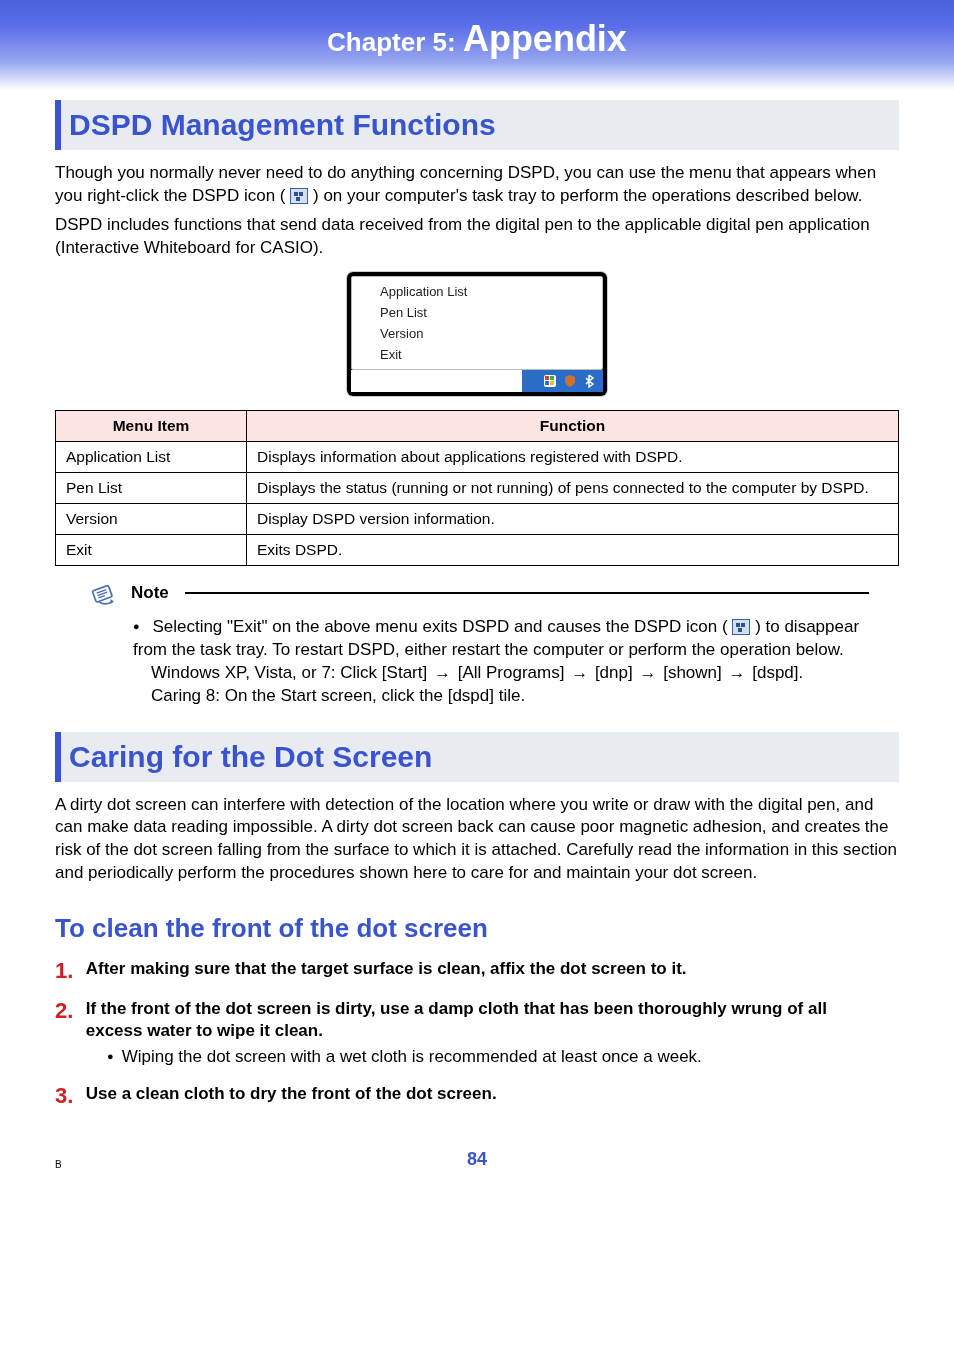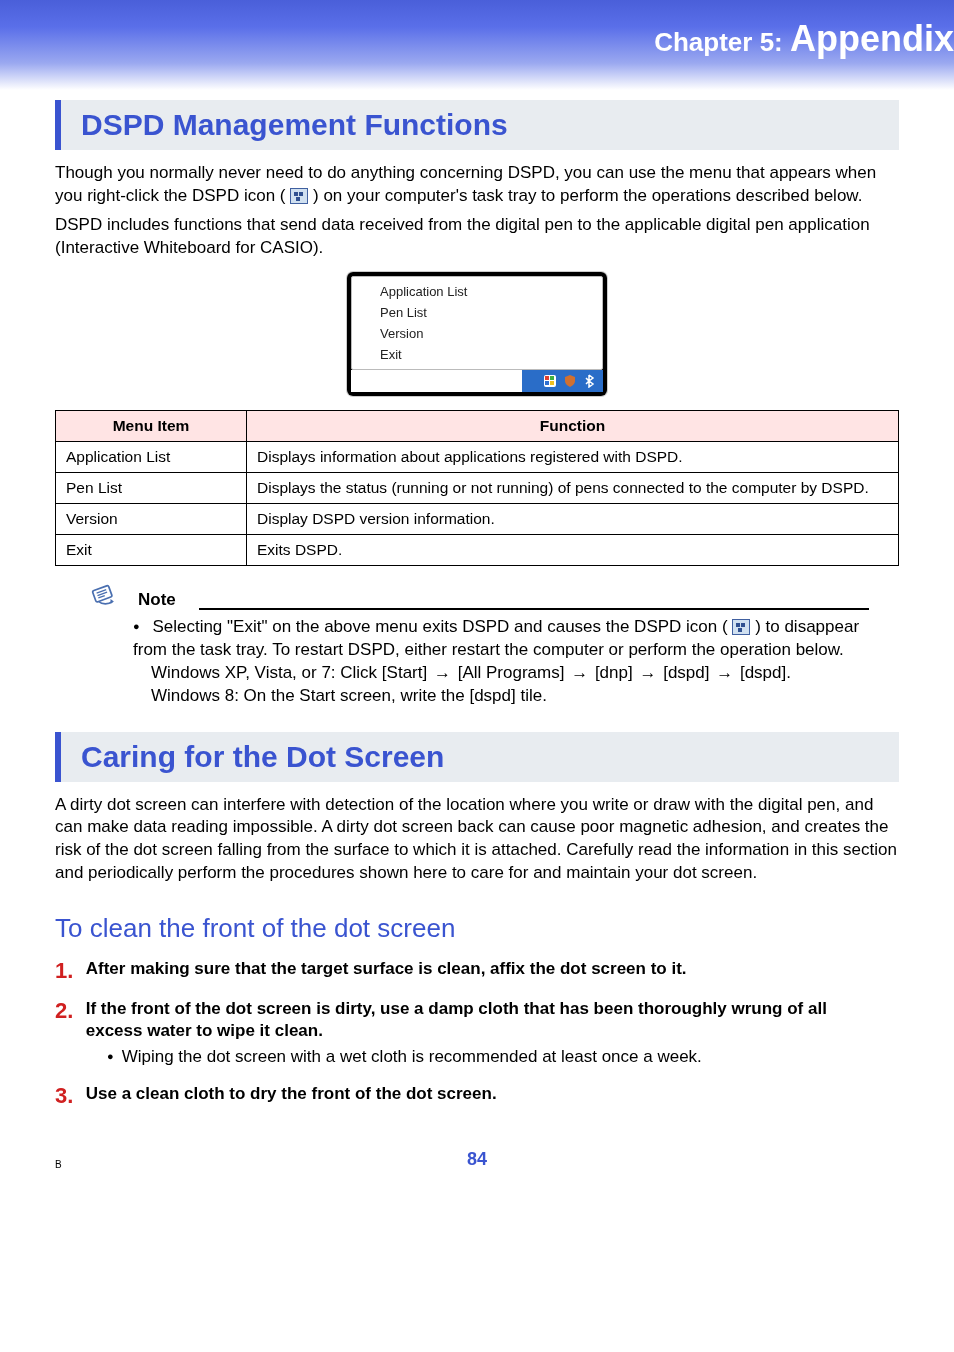--- a/index.html
+++ b/index.html
@@ -7,33 +7,33 @@
     padding: 0;
     font-family: Arial, Helvetica, sans-serif;
     font-size: 17px;
     color: #000;
     background: #fff;
     width: 954px;
   }
   .chapter-header {
     background: linear-gradient(to bottom, #4a5fd9 0%, #5a6fe9 30%, #9aa8f0 70%, #ffffff 100%);
     color: #fff;
-    text-align: right;
+    text-align: center;
     padding: 18px 0 30px 0;
     font-weight: bold;
   }
   .chapter-small { font-size: 26px; font-weight: bold; }
   .chapter-big { font-size: 36px; font-weight: bold; }
   .content {
     padding: 0 55px 0 55px;
   }
   .section-title-bar {
     background: #e8ecf0;
     border-left: 6px solid #3a54d0;
-    padding: 8px 20px;
+    padding: 8px 8px;
     margin: 10px 0 12px 0;
   }
   .section-title {
     color: #3a54d0;
     font-size: 30px;
     font-weight: bold;
     margin: 0;
   }
   .body-text {
     font-size: 17px;
@@ -106,22 +106,22 @@
   table.func-table th {
     background: #ffe4e4;
     font-weight: bold;
     text-align: center;
   }
   .note-block {
     margin: 10px 30px 24px 30px;
   }
   .note-header {
     display: flex;
-    align-items: flex-end;
-    gap: 19px;
+    align-items: center;
+    gap: 12px;
   }
   .note-icon {
     width: 34px;
     height: 34px;
     flex-shrink: 0;
   }
   .note-label {
     font-weight: bold;
     font-size: 17px;
   }
@@ -143,21 +143,21 @@
     position: relative;
     top: -2px;
   }
   .arrow {
     display:inline-block;
     margin:0 2px;
   }
   .sub-section-title {
     color: #3a54d0;
     font-size: 26px;
-    font-weight: normal;
+    font-weight: bold;
     margin: 28px 0 14px 0;
   }
   .step {
     margin: 14px 0 10px 0;
   }
   .step-num {
     color: #d02020;
     font-size: 22px;
     font-weight: bold;
     display:inline-block;
@@ -298,25 +298,25 @@
         <span class="inline-icon"></span>
         <span>) to disappear from the task tray. To restart DSPD, either restart the computer or perform the operation below.</span>
       </div>
       <div style="margin-left:18px">
         <span>Windows XP, Vista, or 7: Click [Start] </span>
         <span class="arrow">→</span>
         <span>[All Programs]</span>
         <span class="arrow">→</span>
         <span>[dnp]</span>
         <span class="arrow">→</span>
-        <span>[dspd]</span>
+        <span>[shown]</span>
         <span class="arrow">→</span>
         <span>[dspd].</span>
       </div>
-      <div style="margin-left:18px">Windows 8: On the Start screen, write the [dspd] tile.</div>
+      <div style="margin-left:18px">Caring 8: On the Start screen, click the [dspd] tile.</div>
     </div>
   </div>
 
   <div class="section-title-bar">
     <h2 class="section-title">Caring for the Dot Screen</h2>
   </div>
 
   <p class="body-text">A dirty dot screen can interfere with detection of the location where you write or draw with the digital pen, and can make data reading impossible. A dirty dot screen back can cause poor magnetic adhesion, and creates the risk of the dot screen falling from the surface to which it is attached. Carefully read the information in this section and periodically perform the procedures shown here to care for and maintain your dot screen.</p>
 
   <h3 class="sub-section-title">To clean the front of the dot screen</h3>

